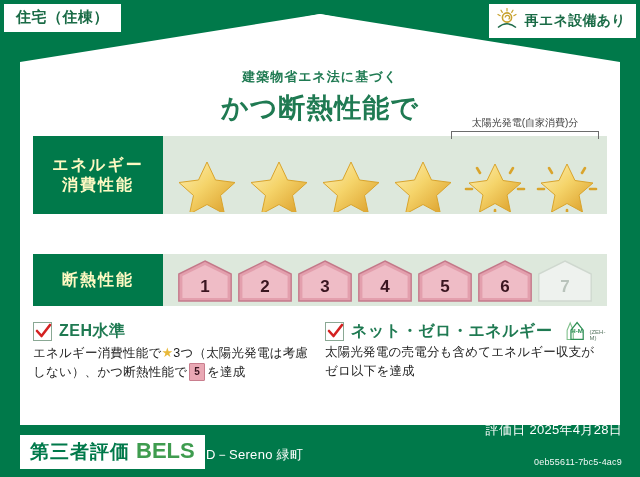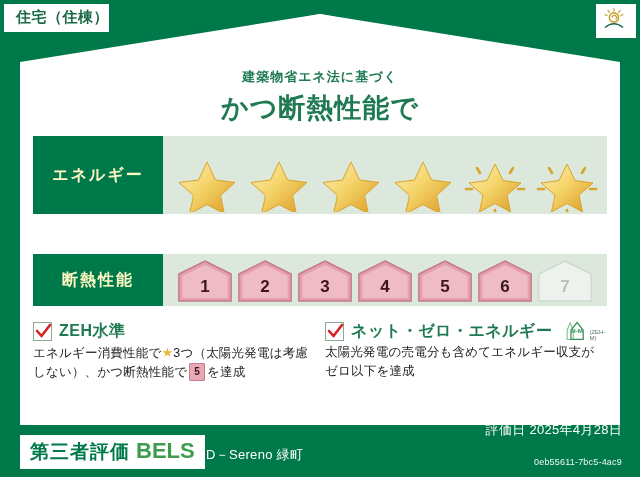--- a/index.html
+++ b/index.html
@@ -33,21 +33,21 @@
 
   
   .top-badge {
     position: absolute;
     background: #ffffff;
     display: flex; align-items: center;
     z-index: 6;
   }
   #badge-dwelling {
     left: 4px; top: 4px;
-    padding: 4px 0 5px 12px;
+    padding: 4px 12px 5px 12px;
     font-size: 15px; font-weight: bold; color: #1a6b46;
     letter-spacing: .5px;
   }
   #badge-renewable {
     right: 4px; top: 4px;
     padding: 3px 10px 3px 6px;
     gap: 6px;
   }
   #badge-renewable .txt {
     font-size: 14px; font-weight: bold; color: #1a6b46; letter-spacing: .3px;
@@ -238,36 +238,42 @@
           <line x1="6" y1="3.2" x2="7.3" y2="5.4"></line>
           <line x1="18" y1="3.2" x2="16.7" y2="5.4"></line>
           <line x1="3" y1="7.5" x2="5.2" y2="8.7"></line>
           <line x1="21" y1="7.5" x2="18.8" y2="8.7"></line>
         </g>
         <circle cx="12" cy="10.5" r="4.6" fill="none" stroke="#c8a22e" stroke-width="1.6"></circle>
         <path d="M10.2 10.5 A2.2 2.2 0 1 1 13.6 12.4" fill="none" stroke="#c8a22e" stroke-width="1.3"></path>
         <path d="M3 20.5 Q12 13.2 21 20.5" fill="none" stroke="#1f6b4a" stroke-width="1.5"></path>
       </svg>
     </span>
+    <span class="txt">再エネ設備あり</span>
   </div>
 
   <div id="card">
     <div id="card-inner"></div>
 
     <div id="heading">
       <div class="sub">建築物省エネ法に基づく</div>
       <div class="main">かつ断熱性能で</div>
     </div>
 
     <div id="row-energy" class="metric-row">
       <div class="metric-label">
         <span>エネルギー</span>
+        <span>消費性能</span>
       </div>
       <div class="metric-value">
 
+        <div id="solar-bracket">
+          <div class="cap">太陽光発電(自家消費)分</div>
+          <div class="bar"></div>
+        </div>
 
         <div id="stars">
 
           <div class="star-slot">
             <svg width="68" height="54" viewBox="0 0 68 54">
               <defs>
                   <linearGradient id="g1" x1="0" y1="0" x2="1" y2="1">
                 <stop offset="0%" stop-color="#fdf0b8"></stop>
                     <stop offset="45%" stop-color="#f5d46a"></stop>
                     <stop offset="100%" stop-color="#d99a24"></stop>

